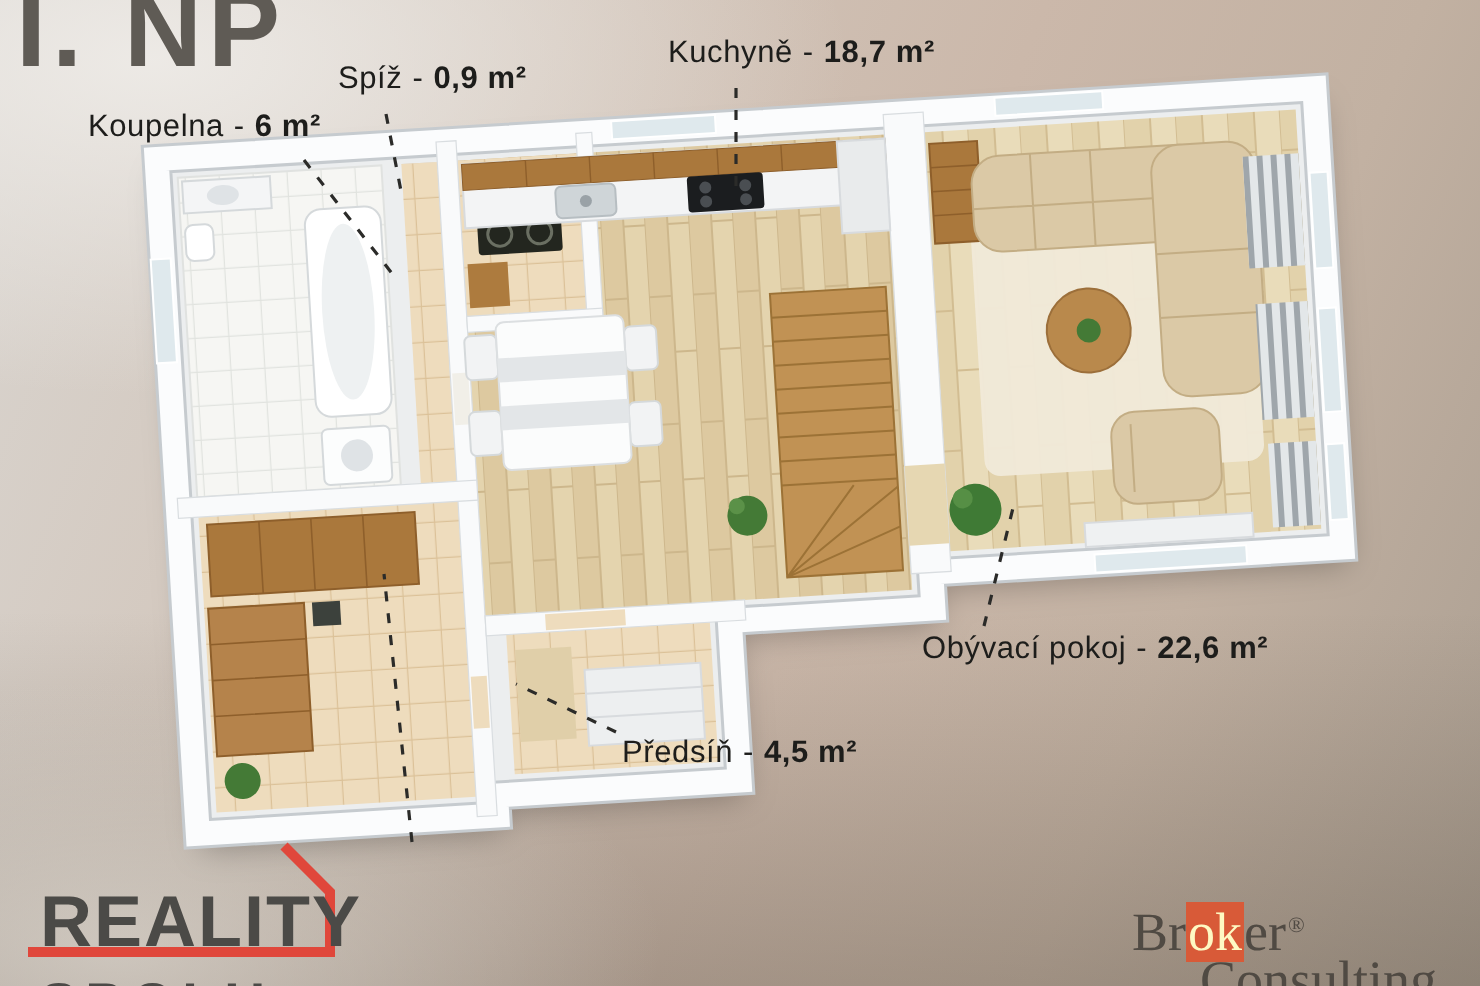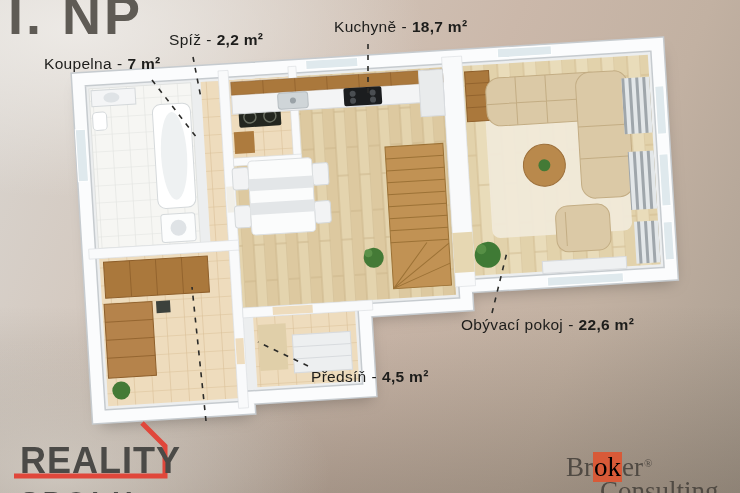--- a/index.html
+++ b/index.html
@@ -27,21 +27,21 @@
   
   .rs-logo{position:absolute;left:10px;top:410px;width:180px;height:120px;}
   .rs-mark{position:absolute;left:0;top:0;}
   .rs-line1{position:absolute;left:10px;top:30px;font-size:36px;font-weight:800;
     letter-spacing:1px;color:#4b4a47;}
   .rs-line2{position:absolute;left:10px;top:76px;font-size:28px;font-weight:800;
     letter-spacing:4px;color:#4b4a47;}
   
   .bc-logo{position:absolute;left:566px;top:449px;font-family:"Liberation Serif",serif;color:#504a43;}
   .bc-line1{font-size:27px;line-height:29px;}
-  .bc-ok{background:#d85a38;color:#000000;padding:0 1px;}
+  .bc-ok{background:#d85a38;color:#fef9c3;padding:0 1px;}
   .bc-reg{font-size:11px;vertical-align:9px;margin-left:1px;}
   .bc-line2{font-size:27px;line-height:29px;margin-left:34px;margin-top:-5px;}
 </style>
 </head>
 <body>
 
 <div class="stage">
 
   <svg class="plan-svg" width="740" height="493" viewBox="0 0 740 493">
     <defs>
@@ -210,24 +210,24 @@
       <path d="M368 44 L368 96"></path>
       <path d="M492 313 L507 252"></path>
       <path d="M308 366 L258 342"></path>
       <path d="M206 421 L192 287"></path>
     </g>
   </svg>
 
   <div class="floor-title">I. NP</div>
 
   <div class="rlabel" style="left:44px;top:55px;">
-    <span>Koupelna</span><span class="sep">-</span><b>7 m²</b>
+    <span>Koupelna</span><span class="sep">-</span><b>6 m²</b>
   </div>
   <div class="rlabel" style="left:169px;top:31px;">
-    <span>Spíž</span><span class="sep">-</span><b>2,2 m²</b>
+    <span>Spíž</span><span class="sep">-</span><b>0,9 m²</b>
   </div>
   <div class="rlabel" style="left:314px;top:18px;margin-left:20px;">
     <span>Kuchyně</span><span class="sep">-</span><b>18,7 m²</b>
   </div>
   <div class="rlabel" style="left:461px;top:316px;">
     <span>Obývací pokoj</span><span class="sep">-</span><b>22,6 m²</b>
   </div>
   <div class="rlabel" style="left:311px;top:368px;">
     <span>Předsíň</span><span class="sep">-</span><b>4,5 m²</b>
   </div>

